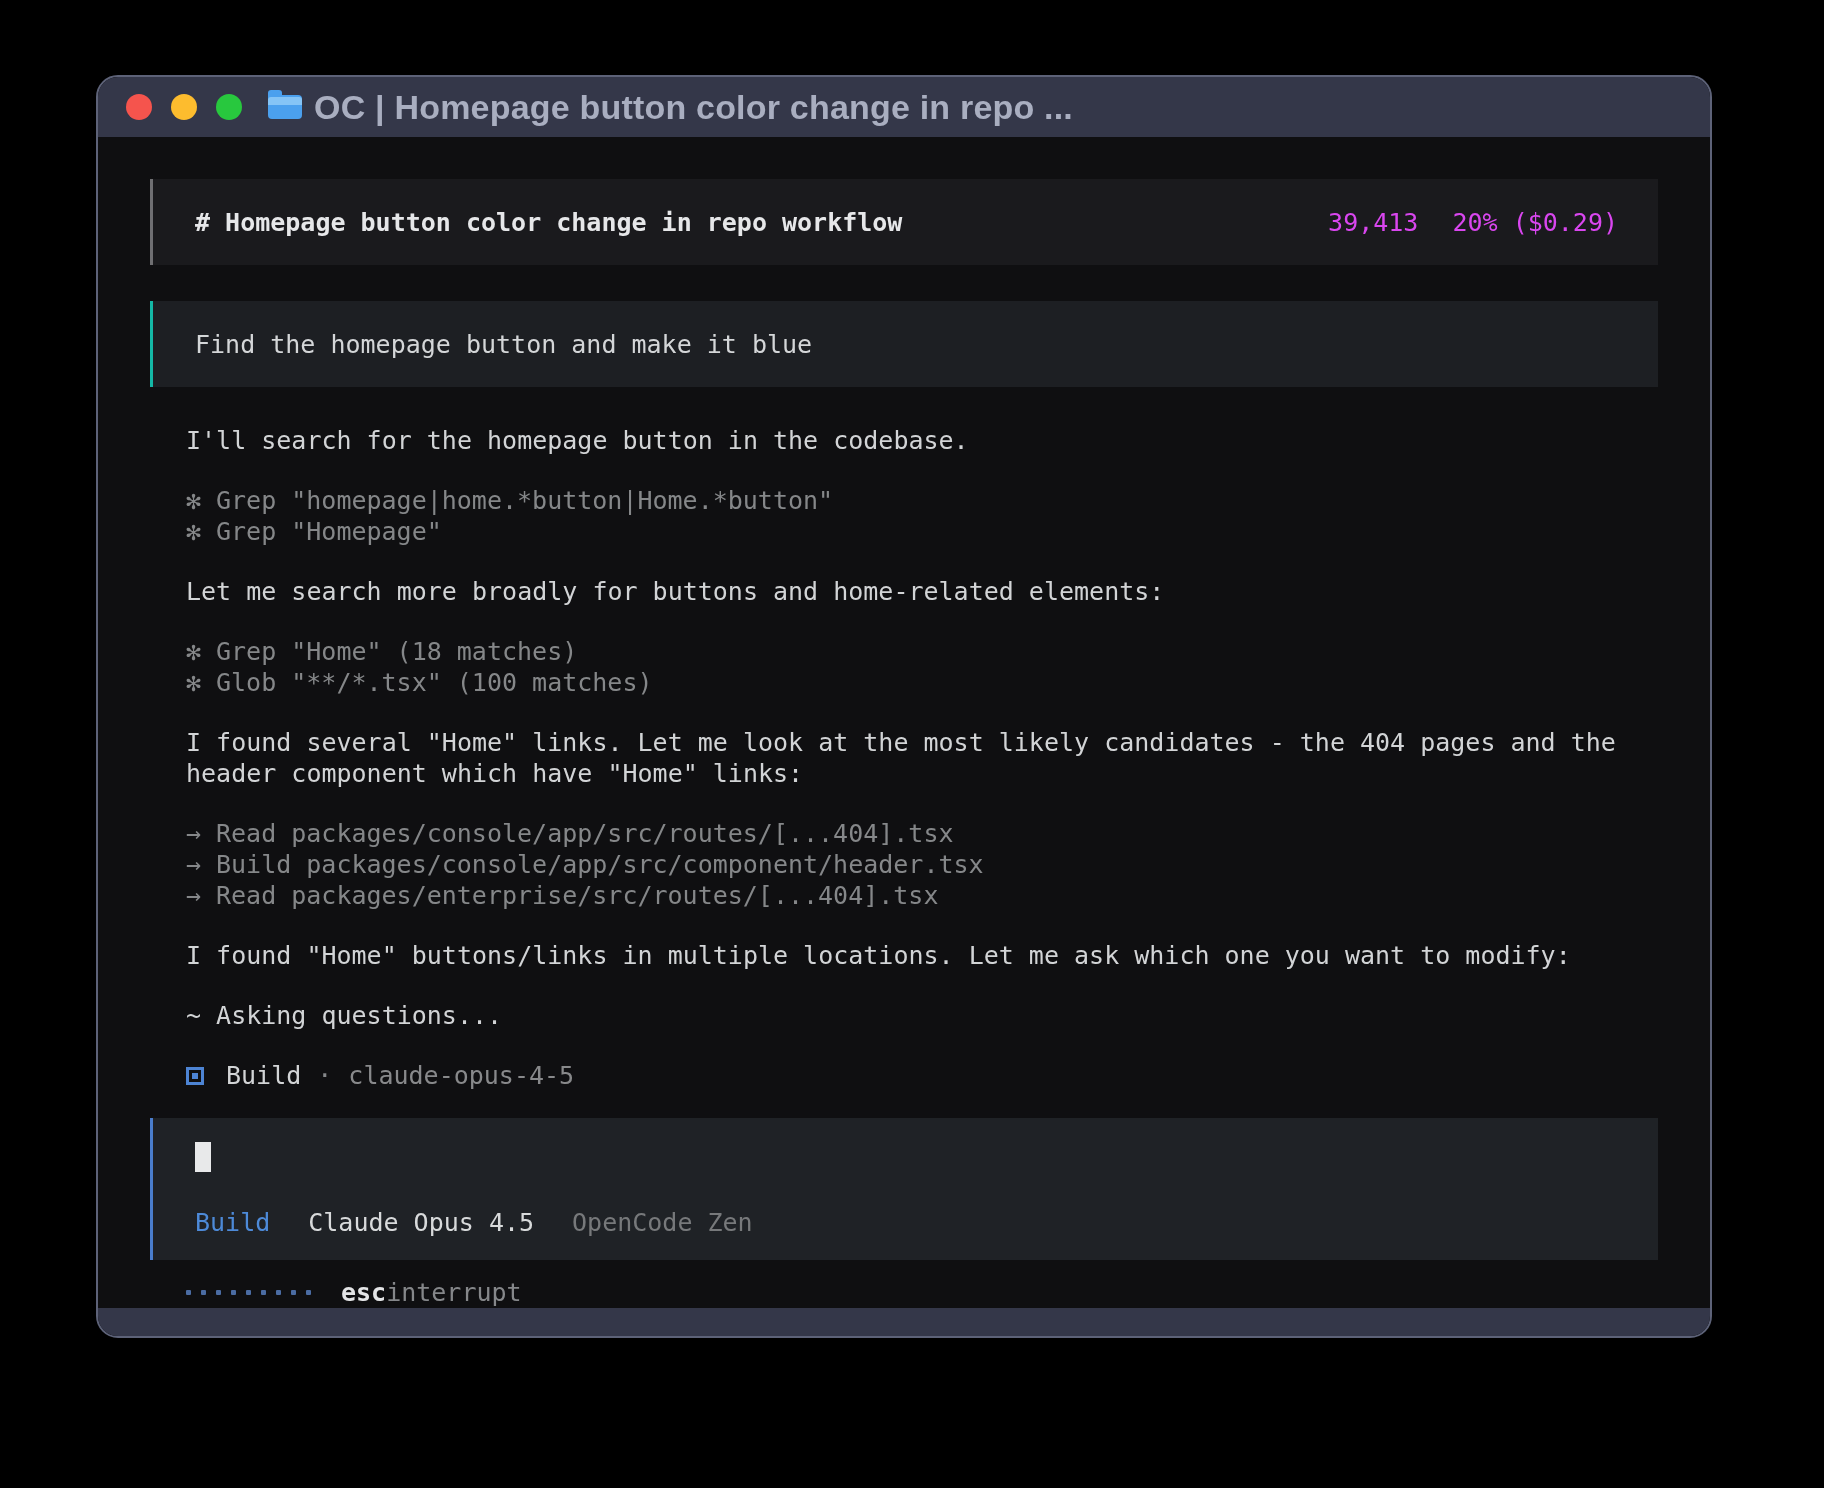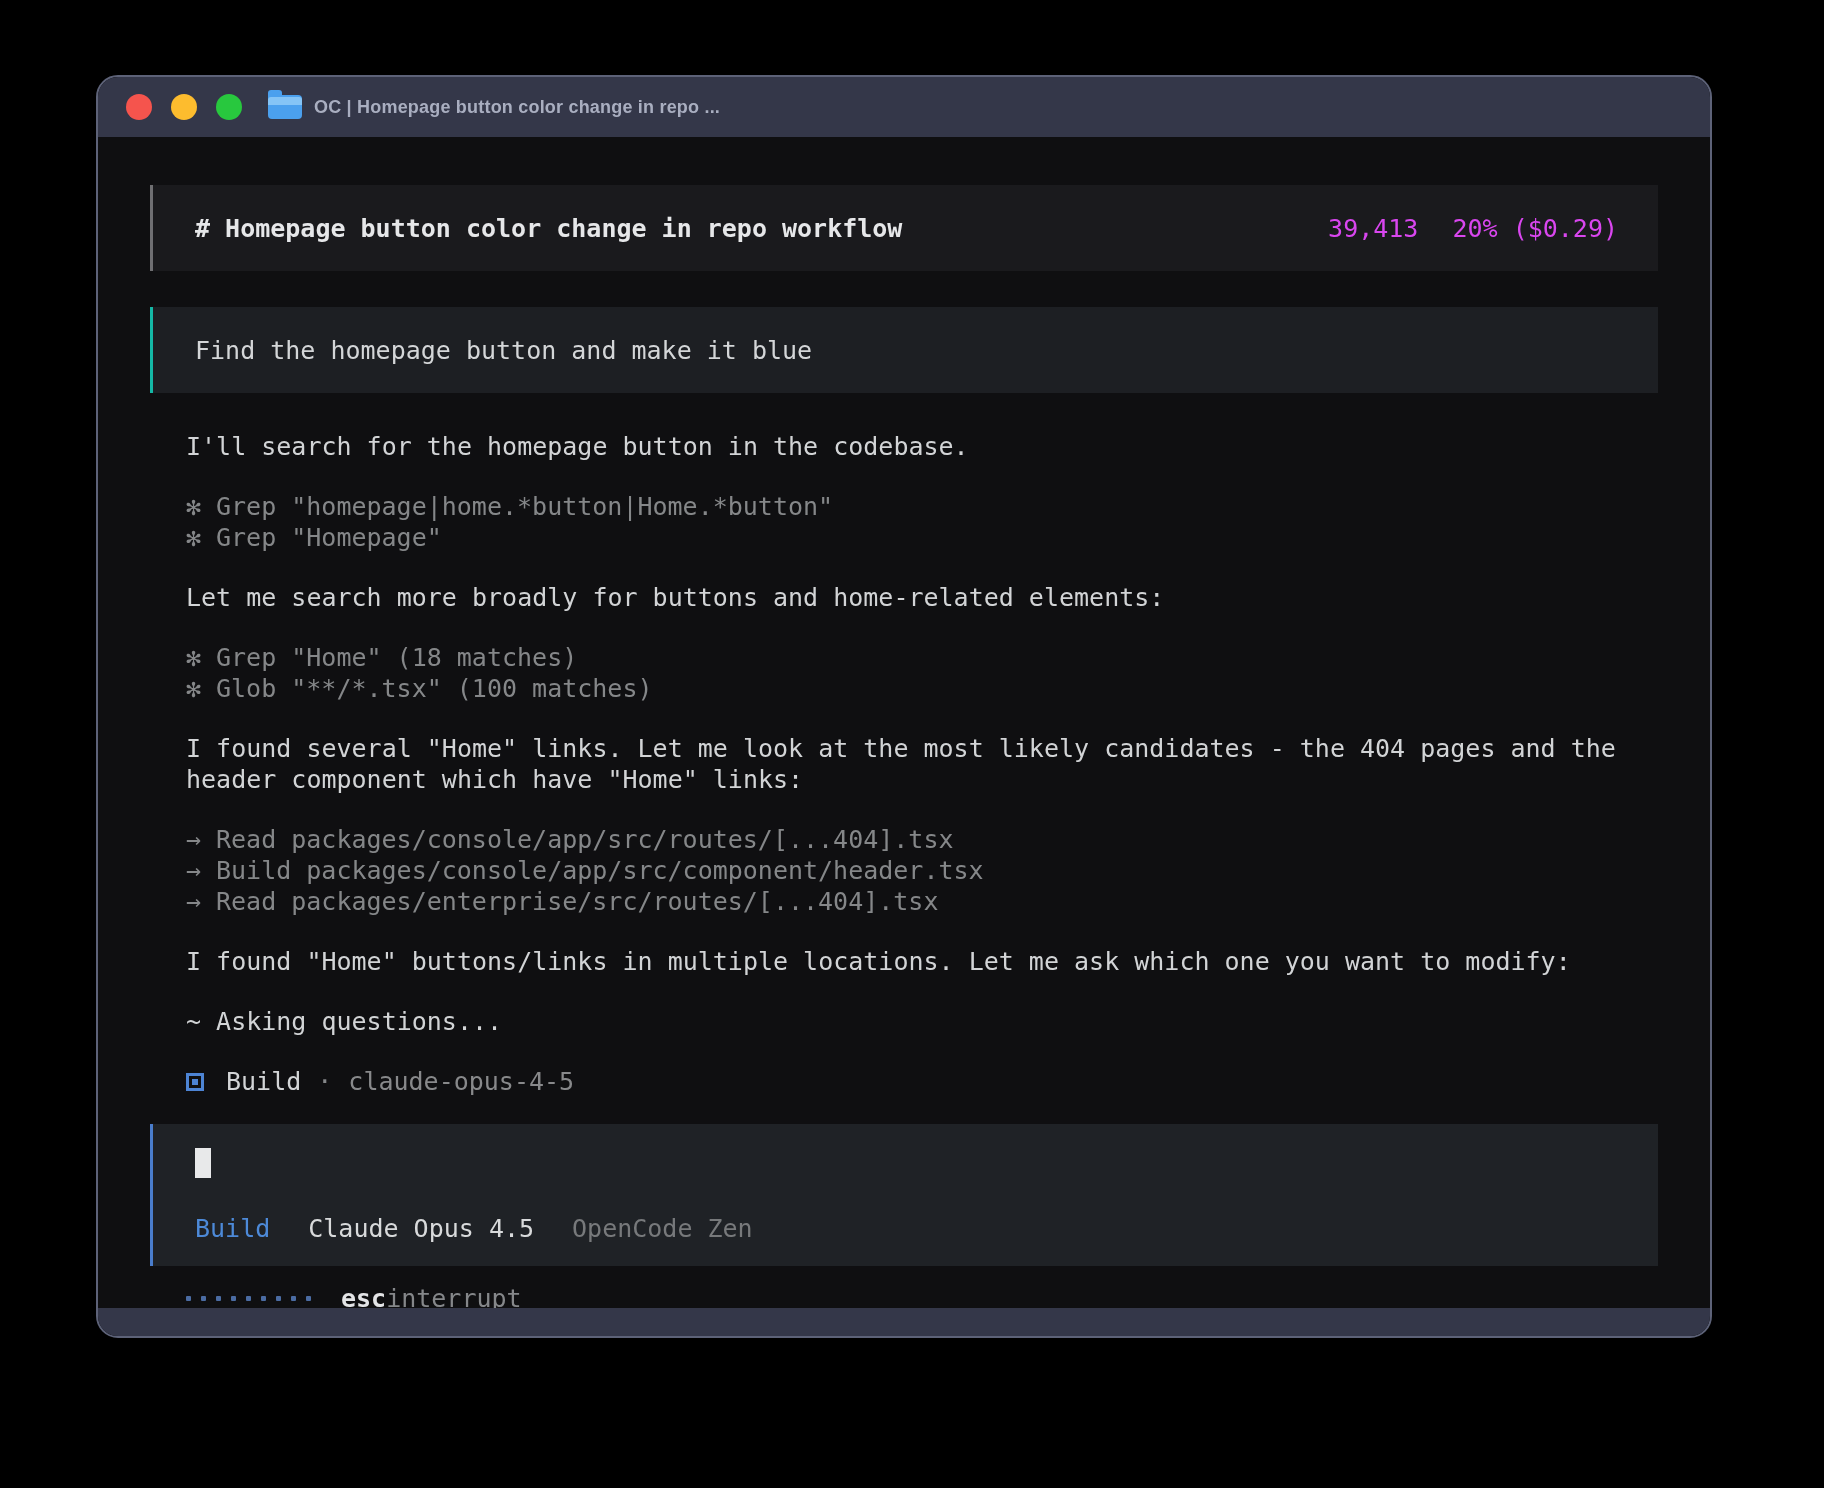--- a/index.html
+++ b/index.html
@@ -28,28 +28,28 @@
   }
   .folder::before{
     content:"";position:absolute;top:-5px;left:0;width:14px;height:8px;
     background:#4ba0ee;border-radius:3px 3px 0 0;
   }
   .folder::after{
     content:"";position:absolute;top:2px;left:0;right:0;height:8px;
     background:#85c4f6;border-radius:3px 3px 0 0;
   }
   .title-text{
-    font-family:"Liberation Sans",sans-serif;font-weight:bold;font-size:18px;
+    font-family:"Liberation Sans",sans-serif;font-weight:bold;font-size:34px;
     color:#a9aec0;letter-spacing:.2px;white-space:nowrap;
   }
   .footerbar{height:28px;background:#343749;flex:0 0 auto;}
 
   
   .content{
-    flex:1 1 auto;padding:14px 52px;color:#d2d4d6;font-size:25px;line-height:31px;
+    flex:1 1 auto;padding:8px 52px;color:#d2d4d6;font-size:25px;line-height:31px;
     overflow:hidden;
   }
   .panel{
     background:#1a1a1d;border-left:3px solid #6f6f72;height:86px;
     display:flex;align-items:center;box-sizing:border-box;
     padding:0 40px 0 42px;margin-top:34px;
   }
   .panel .spacer{flex:1;}
   .panel-title{font-weight:bold;color:#e6e7e9;white-space:nowrap;}
   .stats{color:#d946ef;white-space:nowrap;display:flex;gap:34px;}

